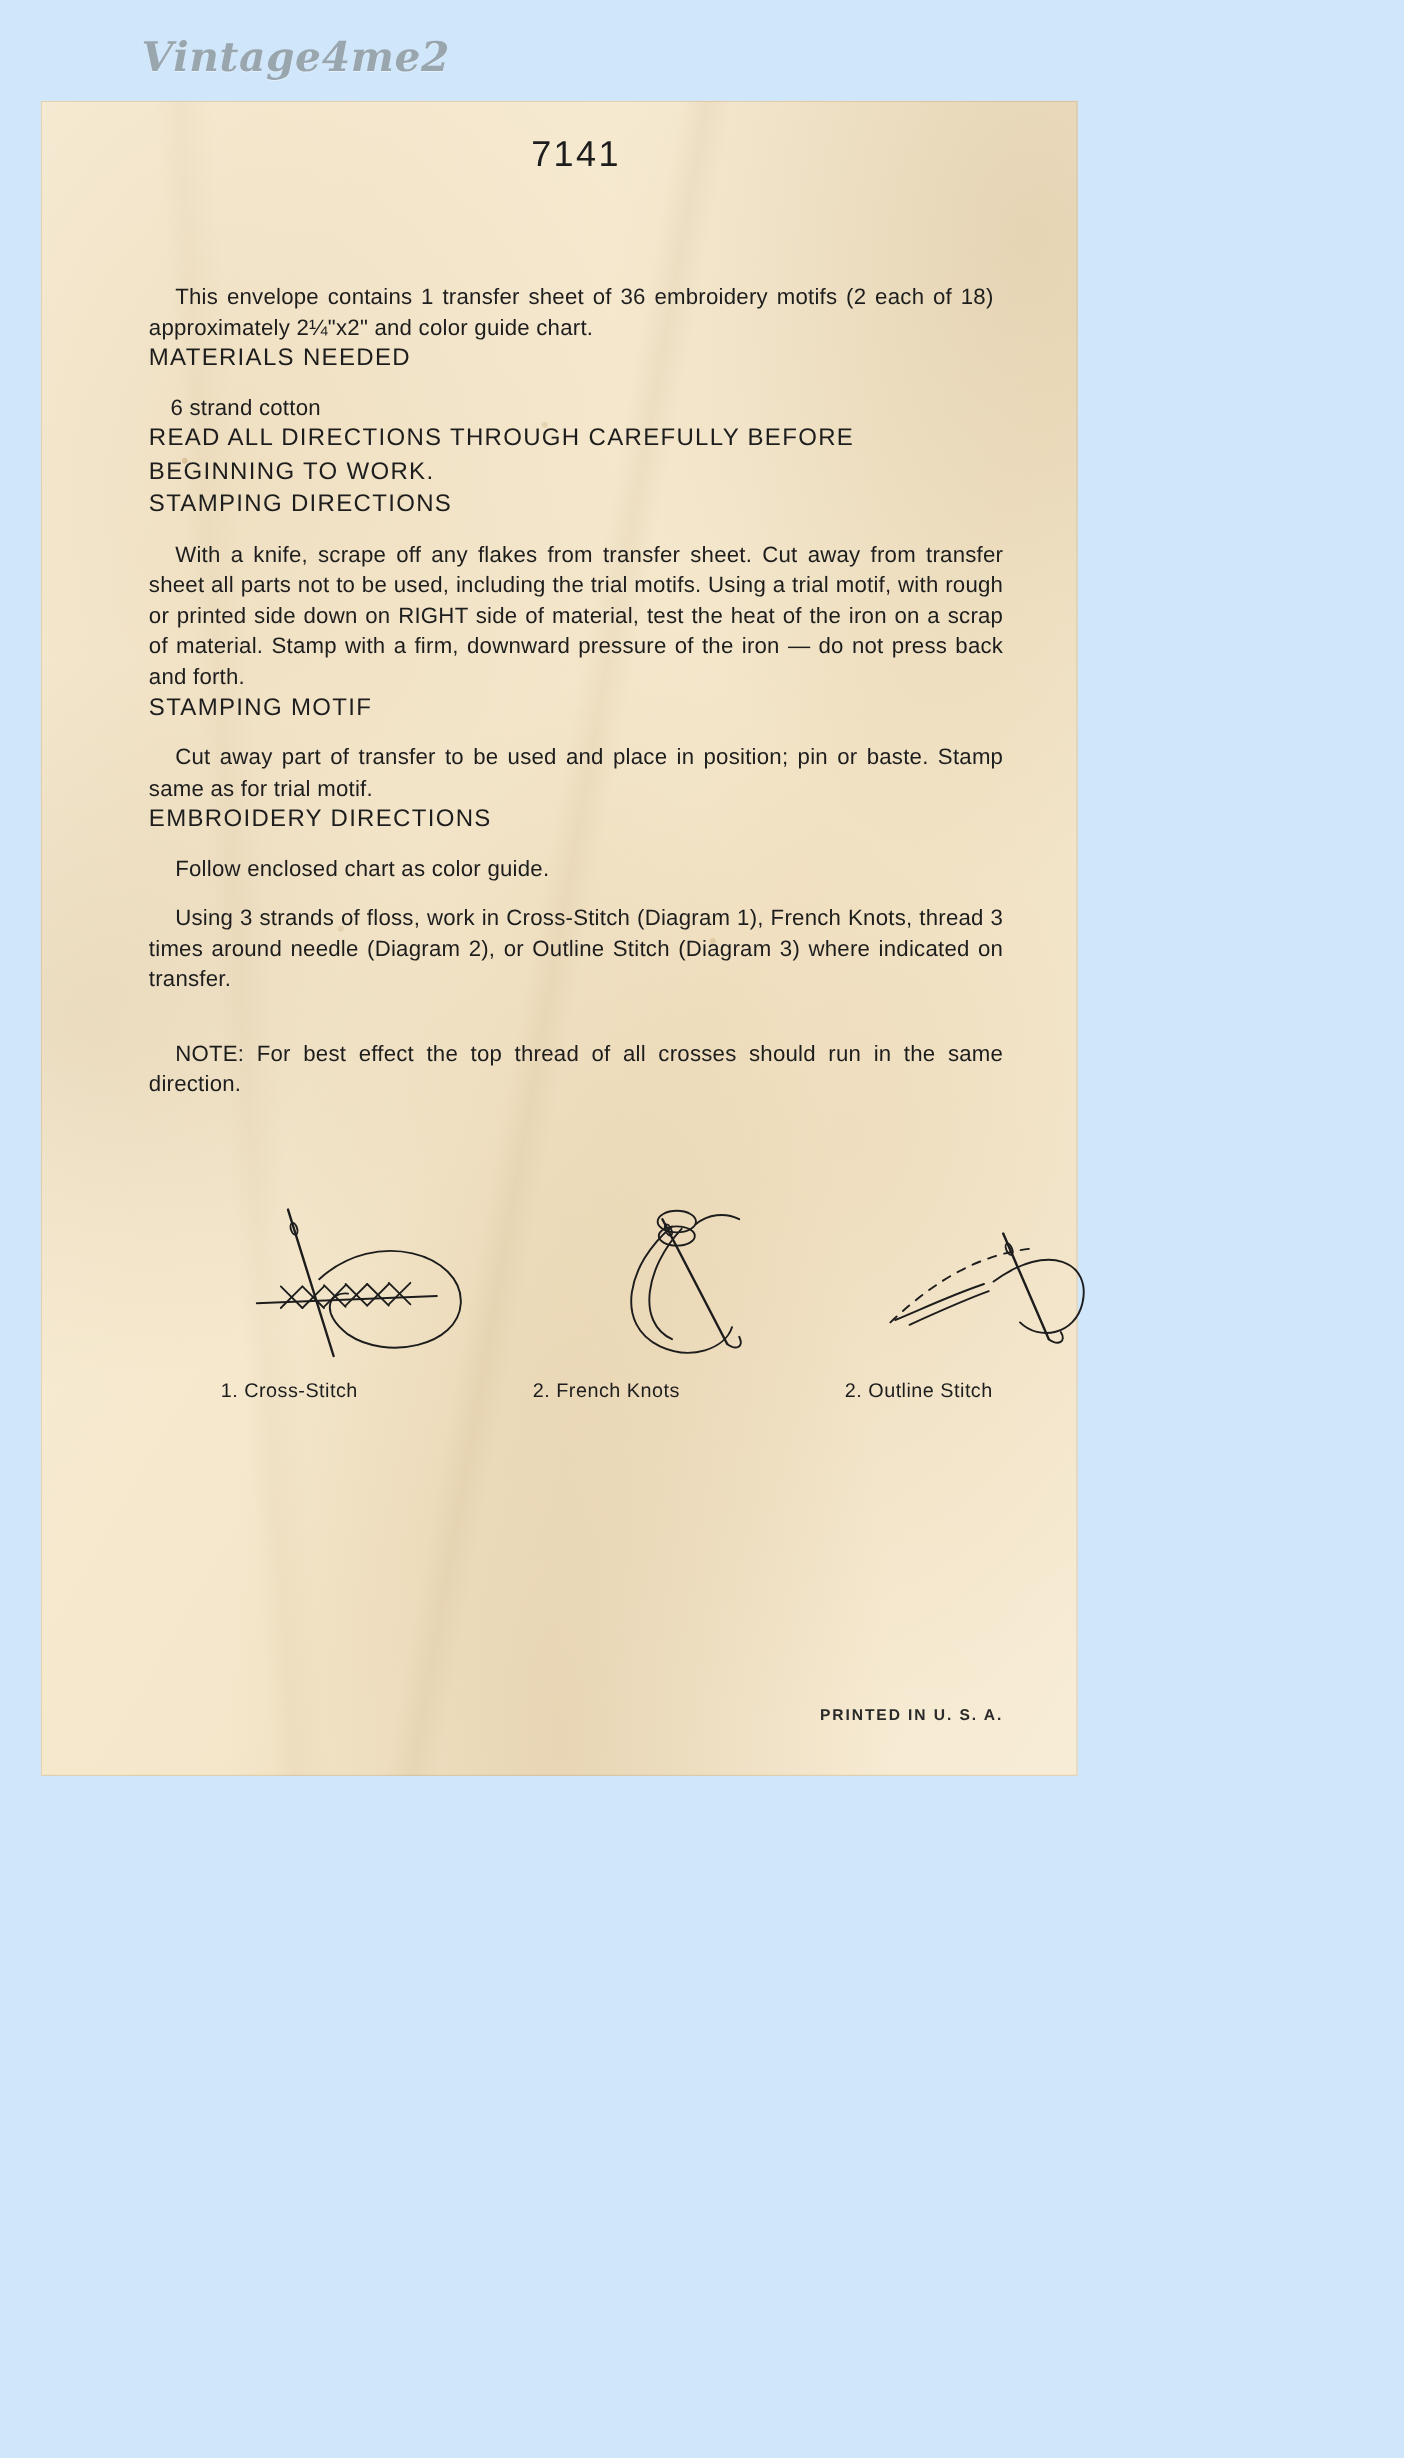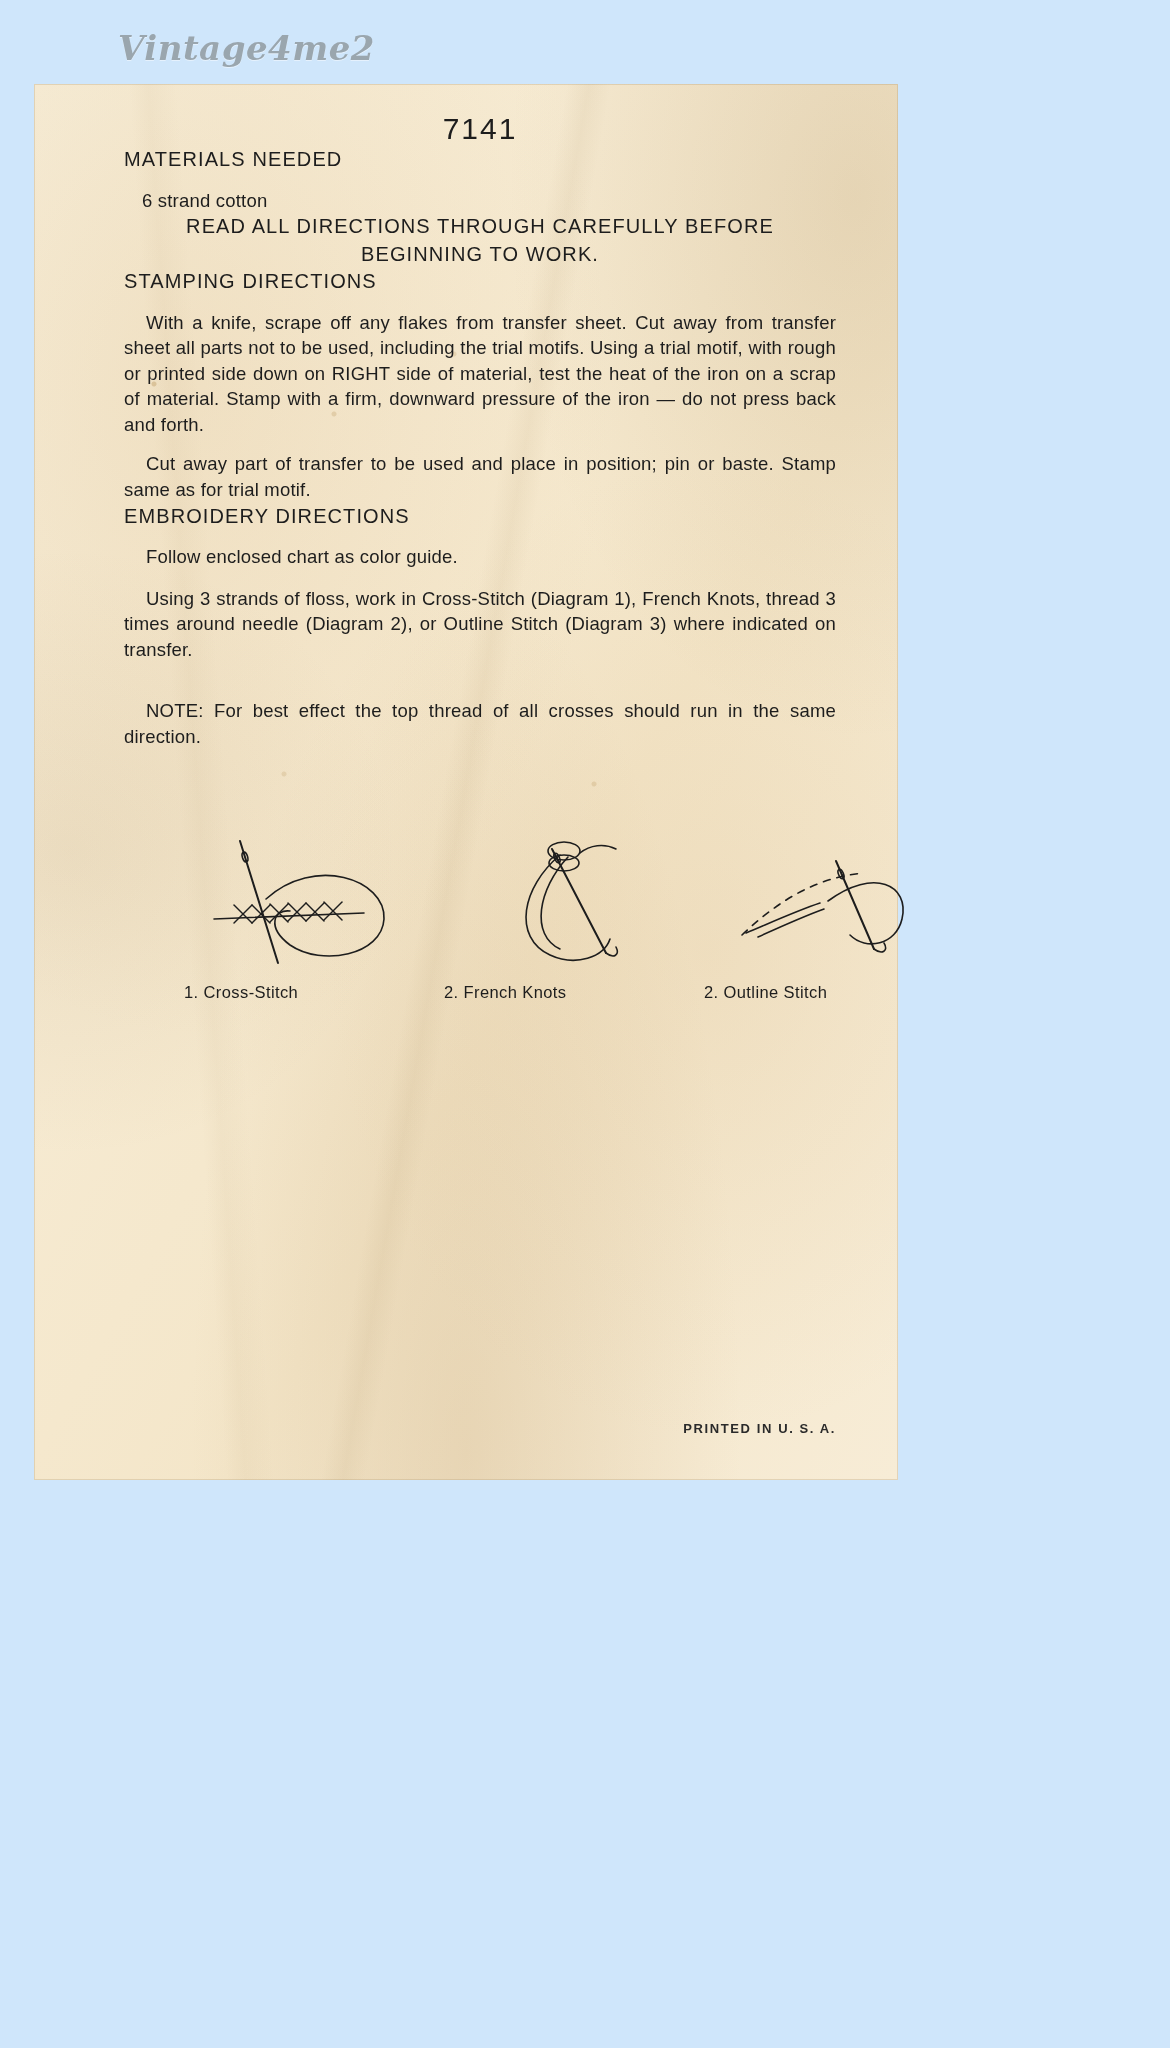--- a/index.html
+++ b/index.html
@@ -103,21 +103,21 @@
 
   h2.section {
     font-size: 20px;
     letter-spacing: 1.1px;
     font-weight: 400;
     margin: 0;
   }
 
   .sp-1 { margin-top: 58px; }
   .sp-2 { margin-top: 14px; text-indent: 18px; }
-  .sp-3 { margin-top: 56px; font-size: 20.5px; letter-spacing: 0.6px; text-align: center; }
+  .sp-3 { margin-top: 56px; font-size: 20.5px; letter-spacing: 0.6px; }
   .sp-4 { margin-top: 56px; }
   .body-para {
     margin-top: 14px;
     text-indent: 22px;
     text-align: justify;
   }
   .body-para.tight { margin-top: 16px; }
 
   
   #diagrams {
@@ -153,29 +153,31 @@
 </head>
 <body>
 
 <div id="watermark">Vintage4me2</div>
 
 <div id="sheet">
   <div class="content">
 
     <div id="doc-number">7141</div>
 
+    <p class="intro">This envelope contains 1 transfer sheet of 36 embroidery motifs (2 each of 18) approximately 2¼"x2" and color guide chart.</p>
 
     <h2 class="section sp-1">MATERIALS  NEEDED</h2>
     <p class="sp-2">6 strand cotton</p>
 
     <h2 class="section sp-3">READ  ALL  DIRECTIONS  THROUGH  CAREFULLY  BEFORE  BEGINNING  TO  WORK.</h2>
 
     <h2 class="section sp-4">STAMPING  DIRECTIONS</h2>
     <p class="body-para">With a knife, scrape off any flakes from transfer sheet. Cut away from transfer sheet all parts not to be used, including the trial motifs. Using a trial motif, with rough or printed side down on RIGHT side of material, test the heat of the iron on a scrap of material. Stamp with a firm, downward pressure of the iron — do not press back and forth.</p>
 
+    <h2 class="section sp-4">STAMPING  MOTIF</h2>
     <p class="body-para">Cut away part of transfer to be used and place in position; pin or baste. Stamp same as for trial motif.</p>
 
     <h2 class="section sp-4">EMBROIDERY  DIRECTIONS</h2>
     <p class="body-para">Follow enclosed chart as color guide.</p>
     <p class="body-para tight">Using 3 strands of floss, work in Cross-Stitch (Diagram 1), French Knots, thread 3 times around needle (Diagram 2), or Outline Stitch (Diagram 3) where indicated on transfer.</p>
     <p class="note body-para" style="margin-top:36px; text-indent:22px;">NOTE: For best effect the top thread of all crosses should run in the same direction.</p>
 
     <div id="diagrams">
 
       <div class="diagram" id="diagram-1">

